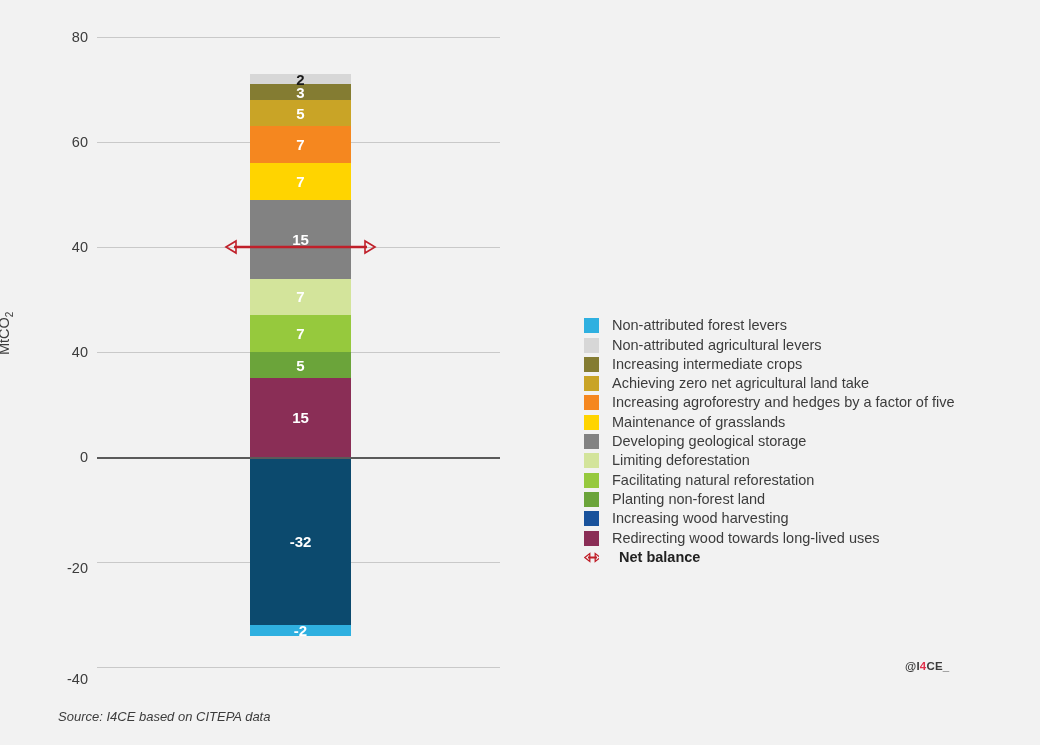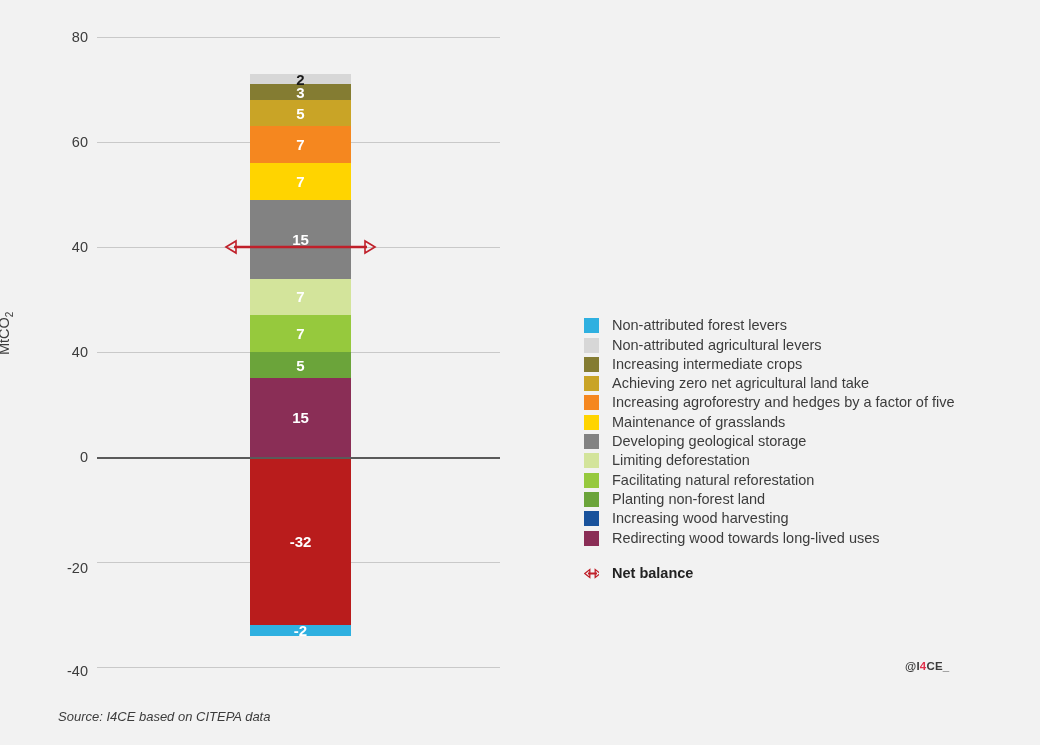--- a/index.html
+++ b/index.html
@@ -123,21 +123,21 @@
         <div class="ytick-wrap" style="top: 352px;">
           <div class="ytick" style="top: 0px;">40</div>
         </div>
         <div class="ytick-wrap" style="top: 457px;">
           <div class="ytick" style="top: 0px;">0</div>
         </div>
         <div class="ytick-wrap" style="top: 562px;">
           <div class="ytick" style="top: 0px; margin-top: 6px;">-20</div>
         </div>
         <div class="ytick-wrap" style="top: 667px;">
-          <div class="ytick" style="top: 4px; text-align: right;">-40</div>
+          <div class="ytick" style="top: 12px; text-align: right;">-40</div>
         </div>
       </div>
 
     <div class="yaxis-title">
       <span>MtCO</span><sub>2</sub>
     </div>
 
     <div class="bar-col" id="bar-col">
         <div class="seg" style="top: 378.25px; height: 78.75px; background: rgb(138, 46, 86); color: rgb(255, 255, 255);">
           <span class="lbl">15</span>
@@ -162,21 +162,21 @@
         </div>
         <div class="seg" style="top: 100px; height: 26.25px; background: rgb(201, 164, 38); color: rgb(255, 255, 255);">
           <span class="lbl">5</span>
         </div>
         <div class="seg" style="top: 84.25px; height: 15.75px; background: rgb(132, 124, 50); color: rgb(255, 255, 255);">
           <span class="lbl">3</span>
         </div>
         <div class="seg dark-label" style="top: 73.75px; height: 10.5px; background: rgb(215, 215, 215); color: rgb(26, 26, 26);">
           <span class="lbl">2</span>
         </div>
-        <div class="seg" style="top: 457px; height: 168px; background: #b91c1c; color: rgb(255, 255, 255);">
+        <div class="seg" style="top: 457px; height: 168px; background: #0c4a6e; color: rgb(255, 255, 255);">
           <span class="lbl">-32</span>
         </div>
         <div class="seg" style="top: 625px; height: 10.5px; background: rgb(47, 176, 224); color: rgb(255, 255, 255);">
           <span class="lbl">-2</span>
         </div>
       </div>
 
     <div id="net-layer">
         <svg class="netline" width="1040" height="30" style="left: 0px; top: 232px;">
           <line x1="234" x2="367" y1="15" y2="15" stroke="#c0202a" stroke-width="2.4"></line>
@@ -228,21 +228,21 @@
         <span class="legend-label">Planting non-forest land</span>
       </div>
       <div class="legend-row">
         <span class="swatch" style="background: rgb(25, 82, 155);"></span>
         <span class="legend-label">Increasing wood harvesting</span>
       </div>
       <div class="legend-row">
         <span class="swatch" style="background: rgb(138, 46, 86);"></span>
         <span class="legend-label">Redirecting wood towards long-lived uses</span>
       </div>
-      <div class="legend-row net" style="margin-top: 16px;">
+      <div class="legend-row net" style="margin-top: 0; gap: 7px;">
         <div class="net-marker">
           <svg width="17" height="11">
             <line x1="4" x2="13" y1="5.5" y2="5.5" stroke="#c0202a" stroke-width="2"></line>
             <polygon points="0.8,5.5 5.8,1.5 5.8,9.5" fill="none" stroke="#c0202a" stroke-width="1.3"></polygon>
             <polygon points="16.2,5.5 11.2,1.5 11.2,9.5" fill="none" stroke="#c0202a" stroke-width="1.3"></polygon>
           </svg>
         </div>
         <span class="legend-label">Net balance</span>
       </div>
     </div>

